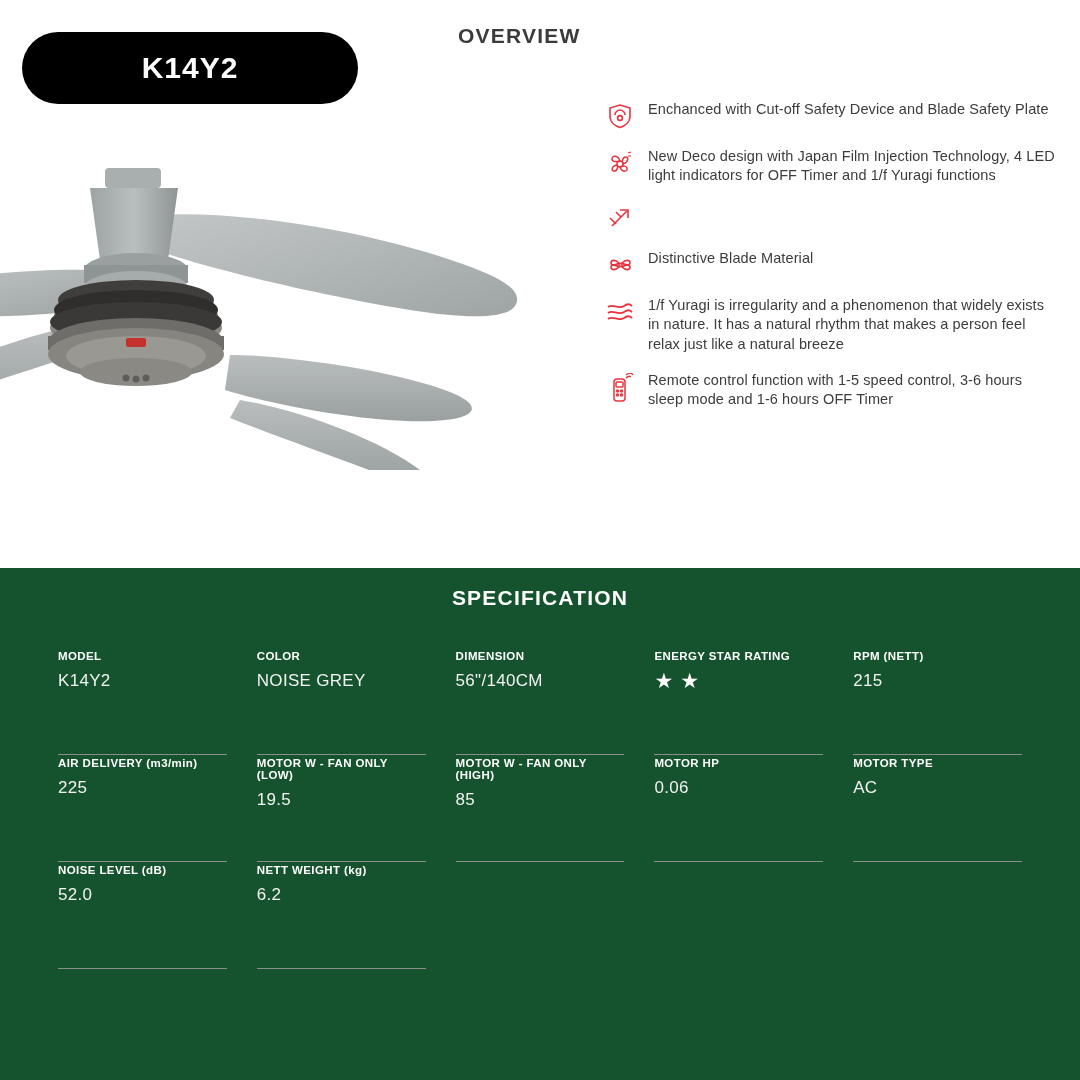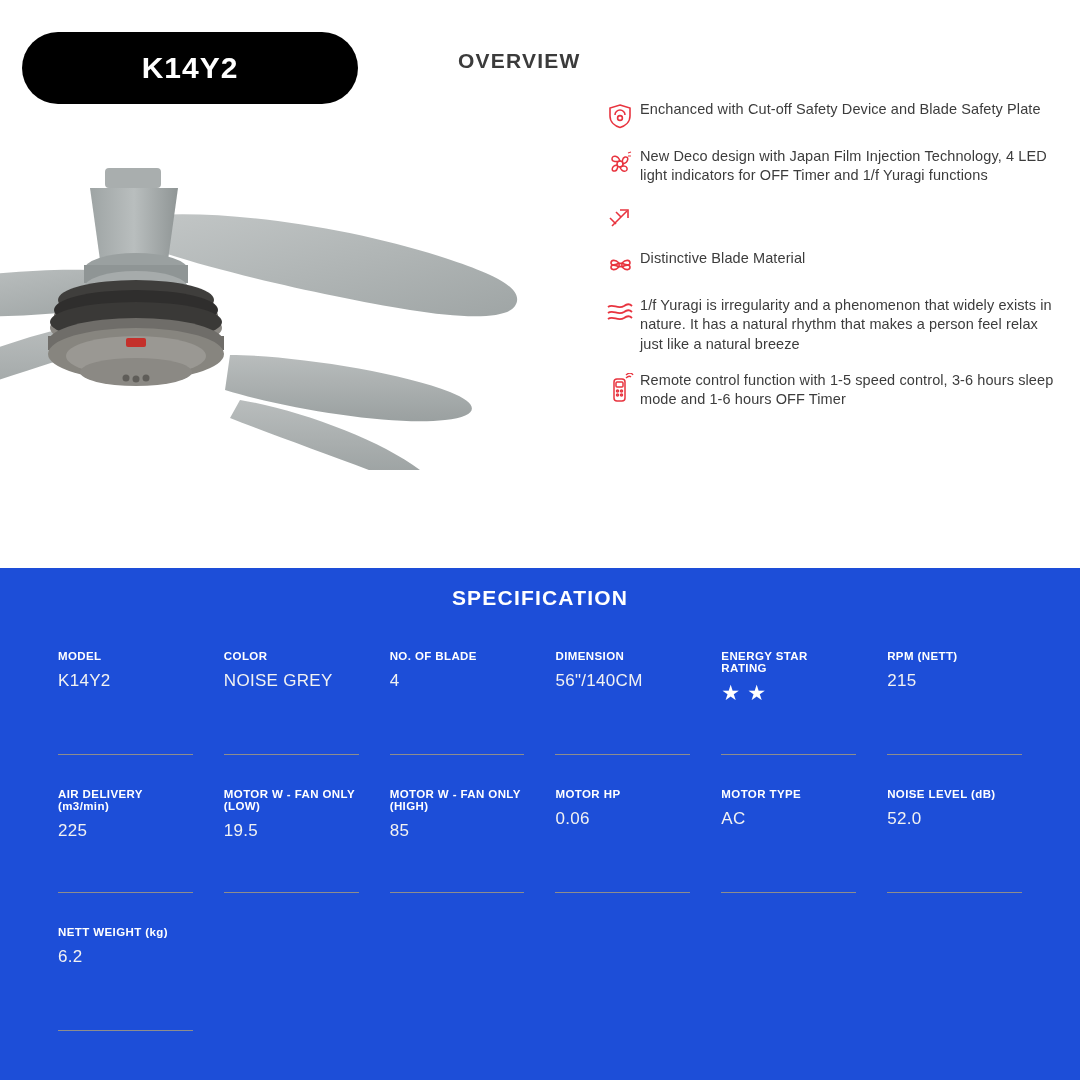--- a/index.html
+++ b/index.html
@@ -29,21 +29,21 @@
   }
   .model-pill span {
     color: #fff;
     font-size: 30px;
     font-weight: bold;
     letter-spacing: 1px;
   }
 
   .overview-title {
     position: absolute;
-    left: 458px; top: 49px;
+    left: 458px; top: 24px;
     font-size: 21px;
     font-weight: bold;
     color: #3b3b3b;
     letter-spacing: 1.2px;
   }
 
   
   .fan-wrap {
     position: absolute;
     left: -60px; top: 110px;
@@ -53,58 +53,58 @@
   
   .features {
     position: absolute;
     left: 600px; top: 100px;
     width: 455px;
   }
   .feature {
     display: flex;
     align-items: flex-start;
     margin-bottom: 17px;
+    gap: 8px;
   }
   .feature-icon {
     width: 40px;
     min-width: 40px;
     padding-top: 2px;
     display: flex;
     justify-content: center;
   }
   .feature-text {
     font-size: 14.5px;
     line-height: 1.32;
     color: #3c3c3c;
     letter-spacing: 0.1px;
   }
 
   
   .spec {
     position: absolute;
     top: 568px; left: 0;
     width: 1080px; height: 512px;
-    background: #1d4ed8;
+    background: #14532d;
     color: #fff;
   }
   .spec-title {
     text-align: center;
     font-size: 21px;
     font-weight: bold;
     letter-spacing: 1.2px;
     padding-top: 18px;
   }
   .spec-grid {
     margin: 38px 0 0 0;
     padding: 0 58px;
     display: grid;
-    grid-template-columns: repeat(6, 1fr);
+    grid-template-columns: repeat(5, 1fr);
     column-gap: 30px;
     row-gap: 0;
-    gap: 31px;
   }
   .cell {
     height: 107px;
     border-bottom: 1px solid #8d8d8d;
     padding-top: 2px;
   }
   .cell.empty { border-bottom: none; }
   .cell-label {
     font-size: 11.5px;
     font-weight: bold;
@@ -285,24 +285,20 @@
 
       <div class="cell">
         <div class="cell-label">MODEL</div>
         <div class="cell-value">K14Y2</div>
       </div>
       <div class="cell">
         <div class="cell-label">COLOR</div>
         <div class="cell-value">NOISE GREY</div>
       </div>
       <div class="cell">
-        <div class="cell-label">NO. OF BLADE</div>
-        <div class="cell-value">4</div>
-      </div>
-      <div class="cell">
         <div class="cell-label">DIMENSION</div>
         <div class="cell-value">56"/140CM</div>
       </div>
 
       <div class="cell">
         <div class="cell-label">ENERGY STAR RATING</div>
         <div class="stars">
           <span>★</span>
           <span>★</span>
         </div>

